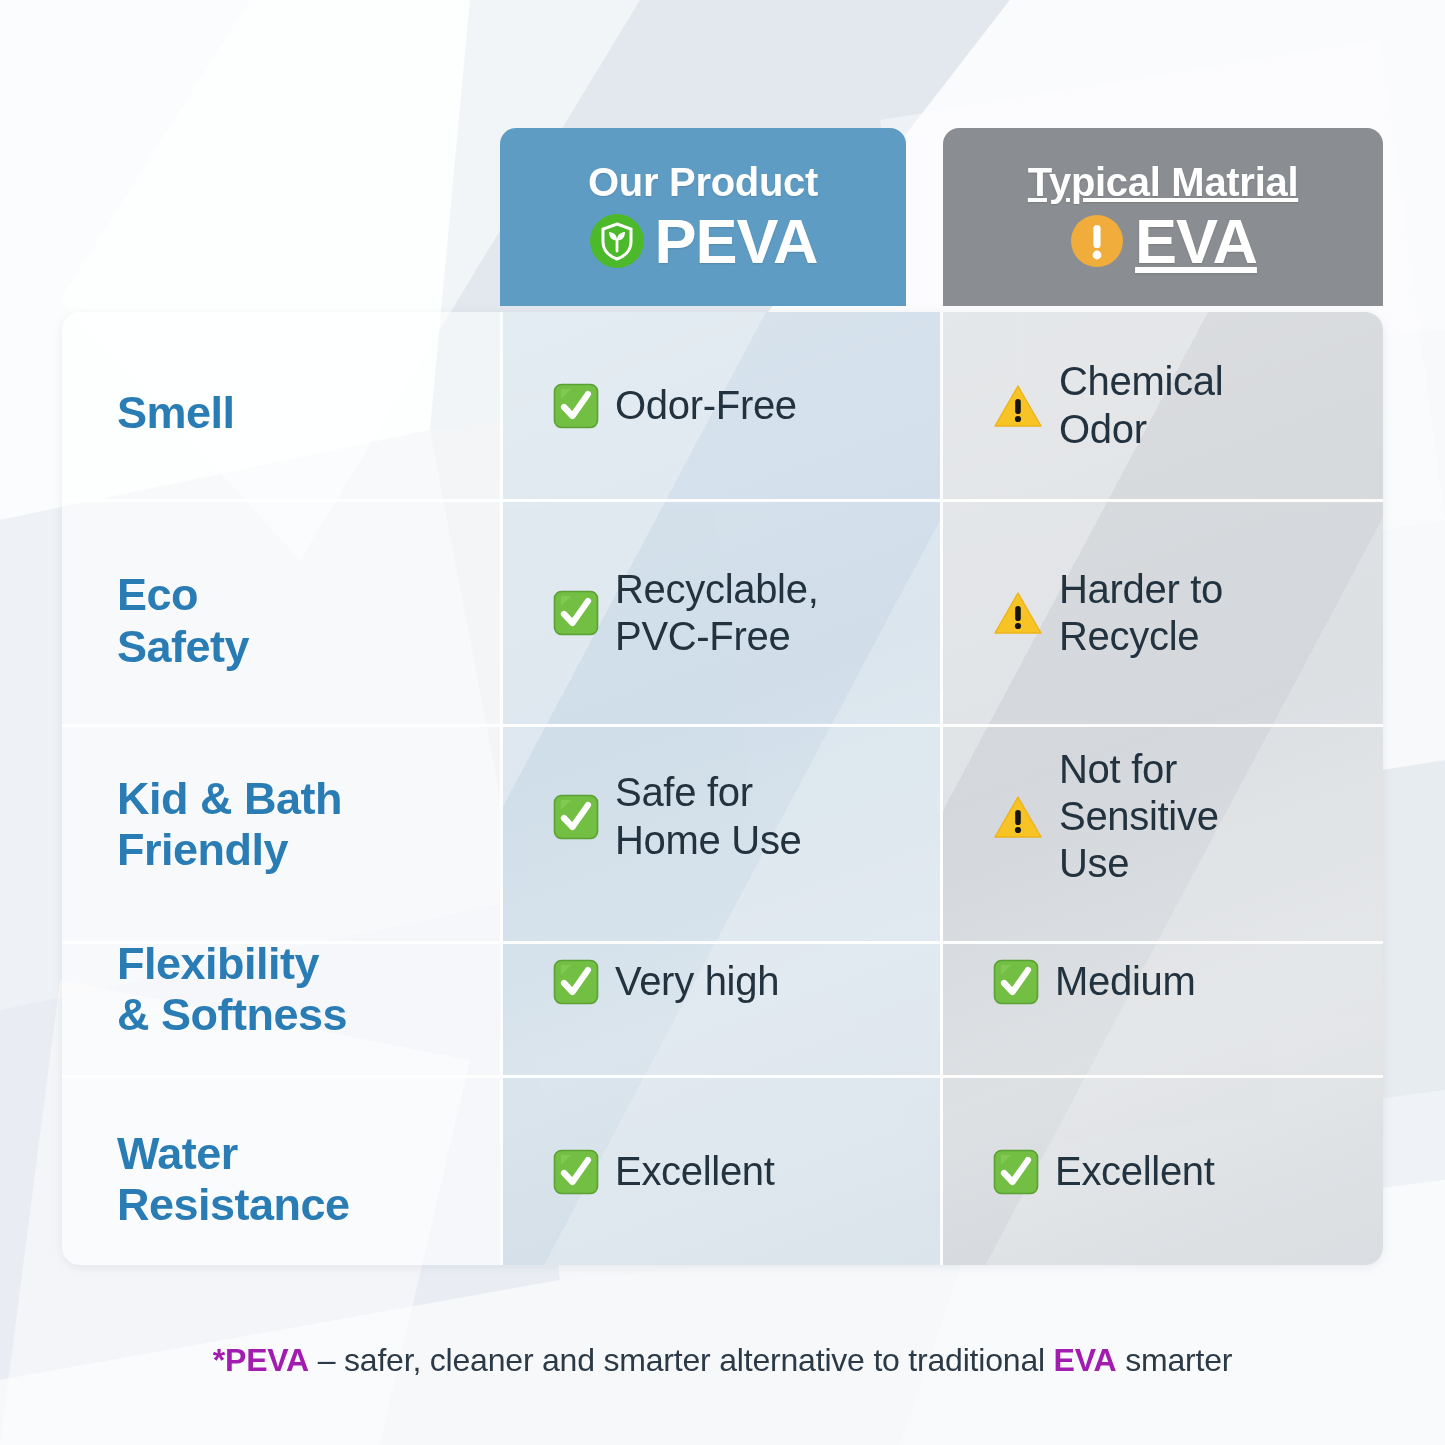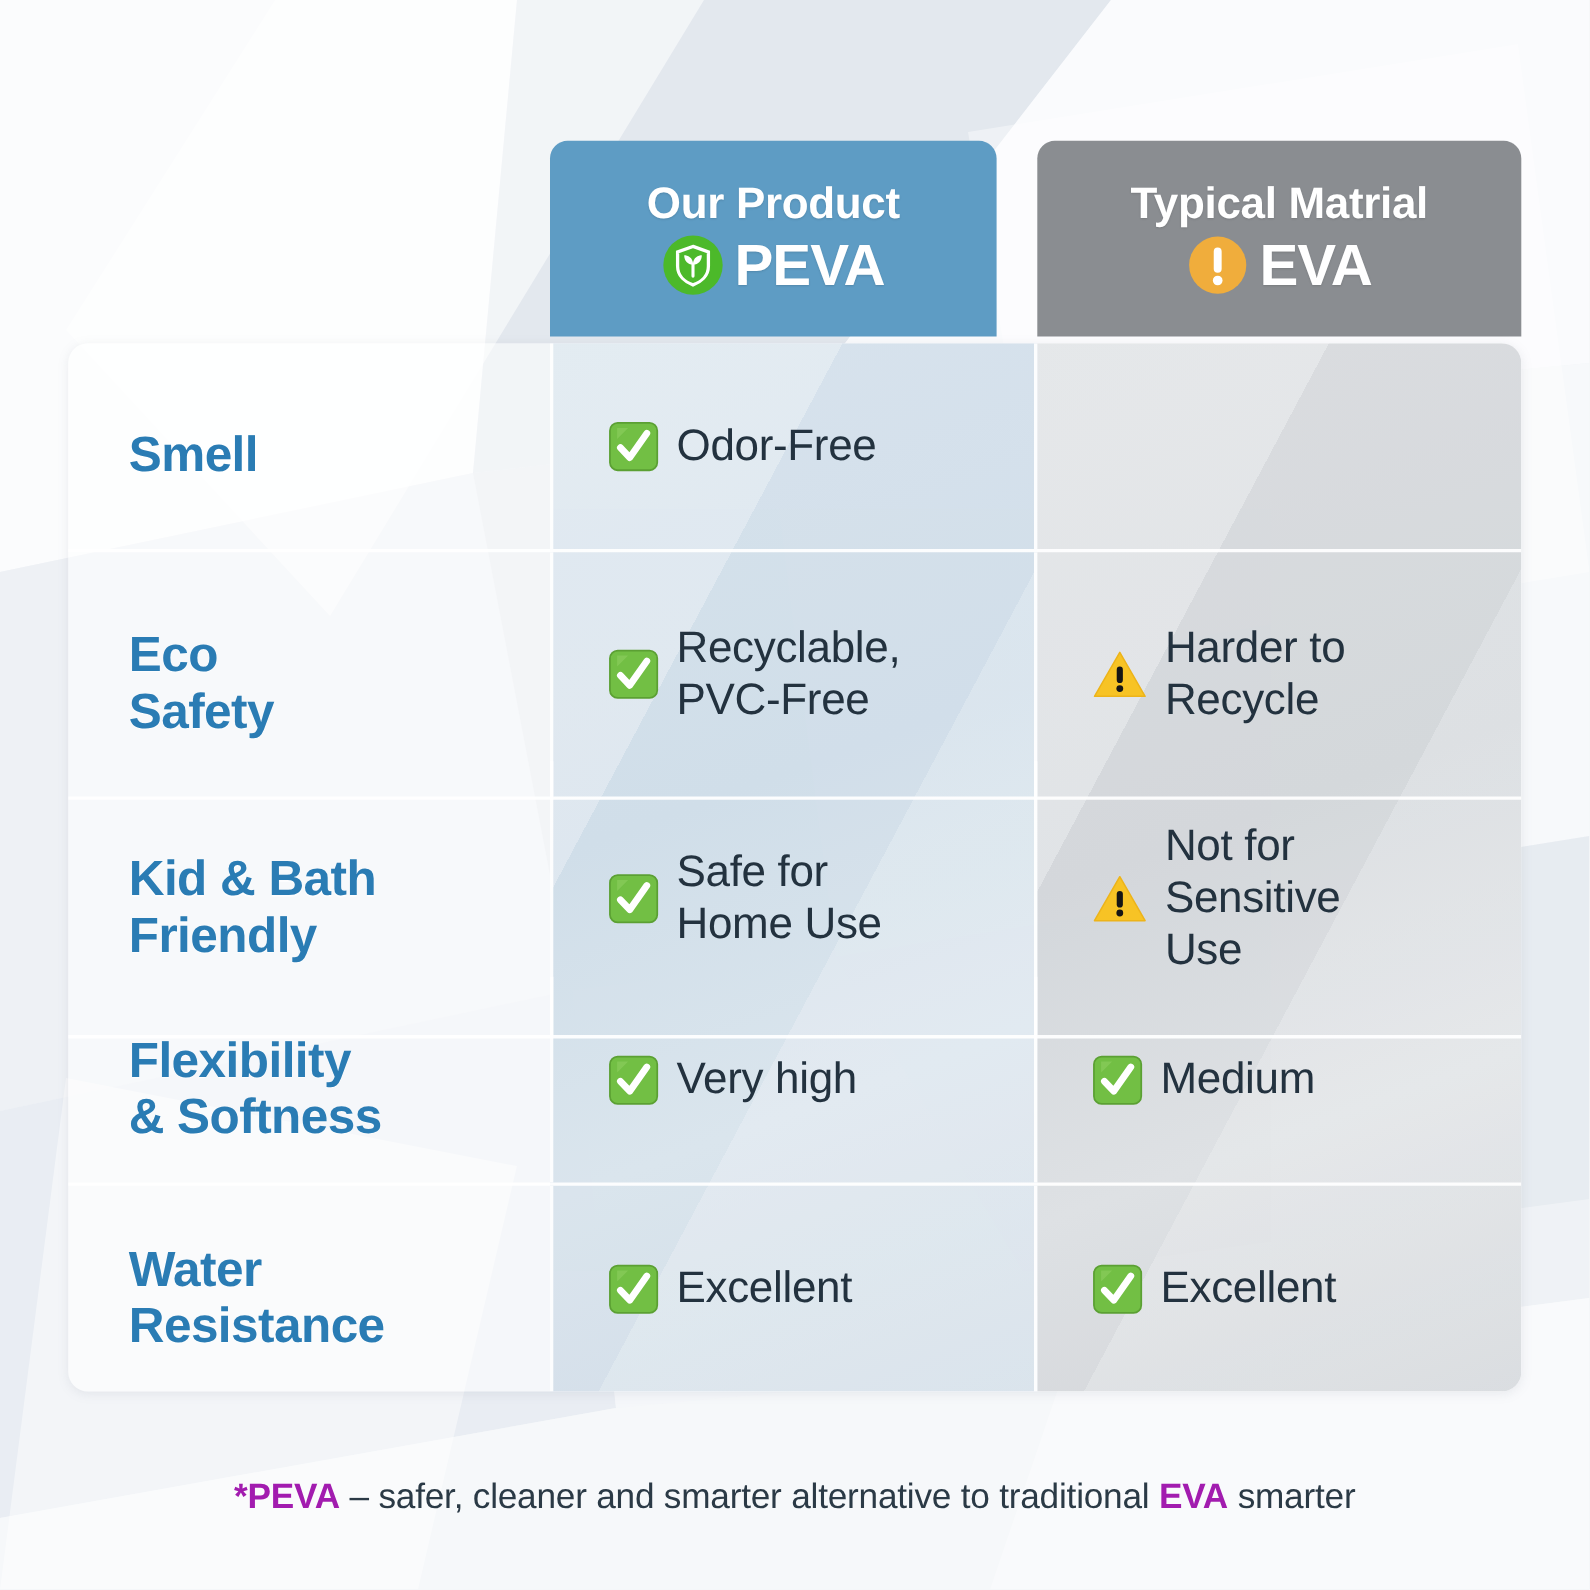--- a/index.html
+++ b/index.html
@@ -19,30 +19,30 @@
   #page{ position:absolute; inset:0; z-index:2; }
 
   
   .hdr{
     position:absolute; top:128px; height:178px;
     border-radius:16px 16px 0 0;
     display:flex; flex-direction:column; align-items:center; justify-content:center;
     color:#ffffff;
   }
   .hdr-peva{ left:500px; width:406px; background:#5e9cc4; }
-  .hdr-eva { left:943px; width:440px; background:#8a8d91; }
+  .hdr-eva { left:943px; width:440px; background:#8a8d91;text-decoration:underline; }
 
   .hdr-top{
     font-size:40px; font-weight:bold; letter-spacing:-0.3px;
     line-height:1; margin-bottom:8px;
     text-shadow:0 1px 2px rgba(0,0,0,.13);
   }
   .hdr-bot{
     display:flex; align-items:center; gap:10px;
-    font-size:53px; font-weight:bold; line-height:1;
+    font-size:63px; font-weight:bold; line-height:1;
     letter-spacing:-1px;
     text-shadow:0 1px 2px rgba(0,0,0,.13);
     text-align:center;
   }
   .badge{ width:56px; height:56px; flex:0 0 56px; display:block; }
 
   
   #tbl{
     position:absolute; left:62px; top:312px; width:1321px; height:953px;
     border-radius:18px;
@@ -184,67 +184,77 @@
           <div class="cell cell-peva">
             <div class="val">
               <span class="chk"><svg viewBox="0 0 46 46" aria-hidden="true">
                   <rect x="1.5" y="1.5" width="43" height="43" rx="7" fill="#72bf44" stroke="#5ba033" stroke-width="1.6"></rect>
                   <path d="M8 6 h10 l-10 10 z" fill="#8fd063" opacity=".55"></path>
                   <path d="M11 24 L19.5 33 L35 11" fill="none" stroke="#ffffff" stroke-width="6.2" stroke-linecap="round" stroke-linejoin="round"></path>
                 </svg></span>
               <span class="val-text">Odor-Free</span>
             </div>
           </div>
-        </div>
-        <div class="row" style="top: 190px; height: 225px;">
-          <div class="cell cell-label">
-            <div class="label">Eco<br>Safety</div>
-          </div>
-          <div class="cell cell-peva">
-            <div class="val">
-              <span class="chk"><svg viewBox="0 0 46 46" aria-hidden="true">
-                  <rect x="1.5" y="1.5" width="43" height="43" rx="7" fill="#72bf44" stroke="#5ba033" stroke-width="1.6"></rect>
-                  <path d="M8 6 h10 l-10 10 z" fill="#8fd063" opacity=".55"></path>
-                  <path d="M11 24 L19.5 33 L35 11" fill="none" stroke="#ffffff" stroke-width="6.2" stroke-linecap="round" stroke-linejoin="round"></path>
-                </svg></span>
-              <span class="val-text">Recyclable,<br>PVC-Free</span>
-            </div>
-          </div>
           <div class="cell cell-eva">
             <div class="val">
               <span class="warn"><svg viewBox="0 0 50 46" aria-hidden="true">
                   <path d="M25 3 L48 43 H2 Z" fill="#f7c325" stroke="#edb41a" stroke-width="1.4" stroke-linejoin="round"></path>
                   <rect x="22.2" y="16" width="5.6" height="15" rx="2.8" fill="#151515"></rect>
                   <circle cx="25" cy="36" r="3.1" fill="#151515"></circle>
                 </svg></span>
-              <span class="val-text">Harder to<br>Recycle</span>
-            </div>
-          </div>
-        </div>
-        <div class="row" style="top: 380px; height: 252px;">
-          <div class="cell cell-label">
-            <div class="label">Kid &amp; Bath<br>Friendly</div>
-          </div>
-          <div class="cell cell-peva">
-            <div class="val">
-              <span class="chk"><svg viewBox="0 0 46 46" aria-hidden="true">
-                  <rect x="1.5" y="1.5" width="43" height="43" rx="7" fill="#72bf44" stroke="#5ba033" stroke-width="1.6"></rect>
-                  <path d="M8 6 h10 l-10 10 z" fill="#8fd063" opacity=".55"></path>
-                  <path d="M11 24 L19.5 33 L35 11" fill="none" stroke="#ffffff" stroke-width="6.2" stroke-linecap="round" stroke-linejoin="round"></path>
-                </svg></span>
-              <span class="val-text">Safe for<br>Home Use</span>
+              <span class="val-text">Chemical<br>Odor</span>
+            </div>
+          </div>
+        </div>
+        <div class="row" style="top: 190px; height: 225px;">
+          <div class="cell cell-label">
+            <div class="label">Eco<br>Safety</div>
+          </div>
+          <div class="cell cell-peva">
+            <div class="val">
+              <span class="chk"><svg viewBox="0 0 46 46" aria-hidden="true">
+                  <rect x="1.5" y="1.5" width="43" height="43" rx="7" fill="#72bf44" stroke="#5ba033" stroke-width="1.6"></rect>
+                  <path d="M8 6 h10 l-10 10 z" fill="#8fd063" opacity=".55"></path>
+                  <path d="M11 24 L19.5 33 L35 11" fill="none" stroke="#ffffff" stroke-width="6.2" stroke-linecap="round" stroke-linejoin="round"></path>
+                </svg></span>
+              <span class="val-text">Recyclable,<br>PVC-Free</span>
             </div>
           </div>
           <div class="cell cell-eva">
             <div class="val">
               <span class="warn"><svg viewBox="0 0 50 46" aria-hidden="true">
                   <path d="M25 3 L48 43 H2 Z" fill="#f7c325" stroke="#edb41a" stroke-width="1.4" stroke-linejoin="round"></path>
                   <rect x="22.2" y="16" width="5.6" height="15" rx="2.8" fill="#151515"></rect>
                   <circle cx="25" cy="36" r="3.1" fill="#151515"></circle>
                 </svg></span>
+              <span class="val-text">Harder to<br>Recycle</span>
+            </div>
+          </div>
+        </div>
+        <div class="row" style="top: 380px; height: 252px;">
+          <div class="cell cell-label">
+            <div class="label">Kid &amp; Bath<br>Friendly</div>
+          </div>
+          <div class="cell cell-peva">
+            <div class="val">
+              <span class="chk"><svg viewBox="0 0 46 46" aria-hidden="true">
+                  <rect x="1.5" y="1.5" width="43" height="43" rx="7" fill="#72bf44" stroke="#5ba033" stroke-width="1.6"></rect>
+                  <path d="M8 6 h10 l-10 10 z" fill="#8fd063" opacity=".55"></path>
+                  <path d="M11 24 L19.5 33 L35 11" fill="none" stroke="#ffffff" stroke-width="6.2" stroke-linecap="round" stroke-linejoin="round"></path>
+                </svg></span>
+              <span class="val-text">Safe for<br>Home Use</span>
+            </div>
+          </div>
+          <div class="cell cell-eva">
+            <div class="val">
+              <span class="warn"><svg viewBox="0 0 50 46" aria-hidden="true">
+                  <path d="M25 3 L48 43 H2 Z" fill="#f7c325" stroke="#edb41a" stroke-width="1.4" stroke-linejoin="round"></path>
+                  <rect x="22.2" y="16" width="5.6" height="15" rx="2.8" fill="#151515"></rect>
+                  <circle cx="25" cy="36" r="3.1" fill="#151515"></circle>
+                </svg></span>
               <span class="val-text">Not for<br>Sensitive<br>Use</span>
             </div>
           </div>
         </div>
         <div class="row" style="top: 576px; height: 190px;">
           <div class="cell cell-label">
             <div class="label">Flexibility<br>&amp; Softness</div>
           </div>
           <div class="cell cell-peva">
             <div class="val">

